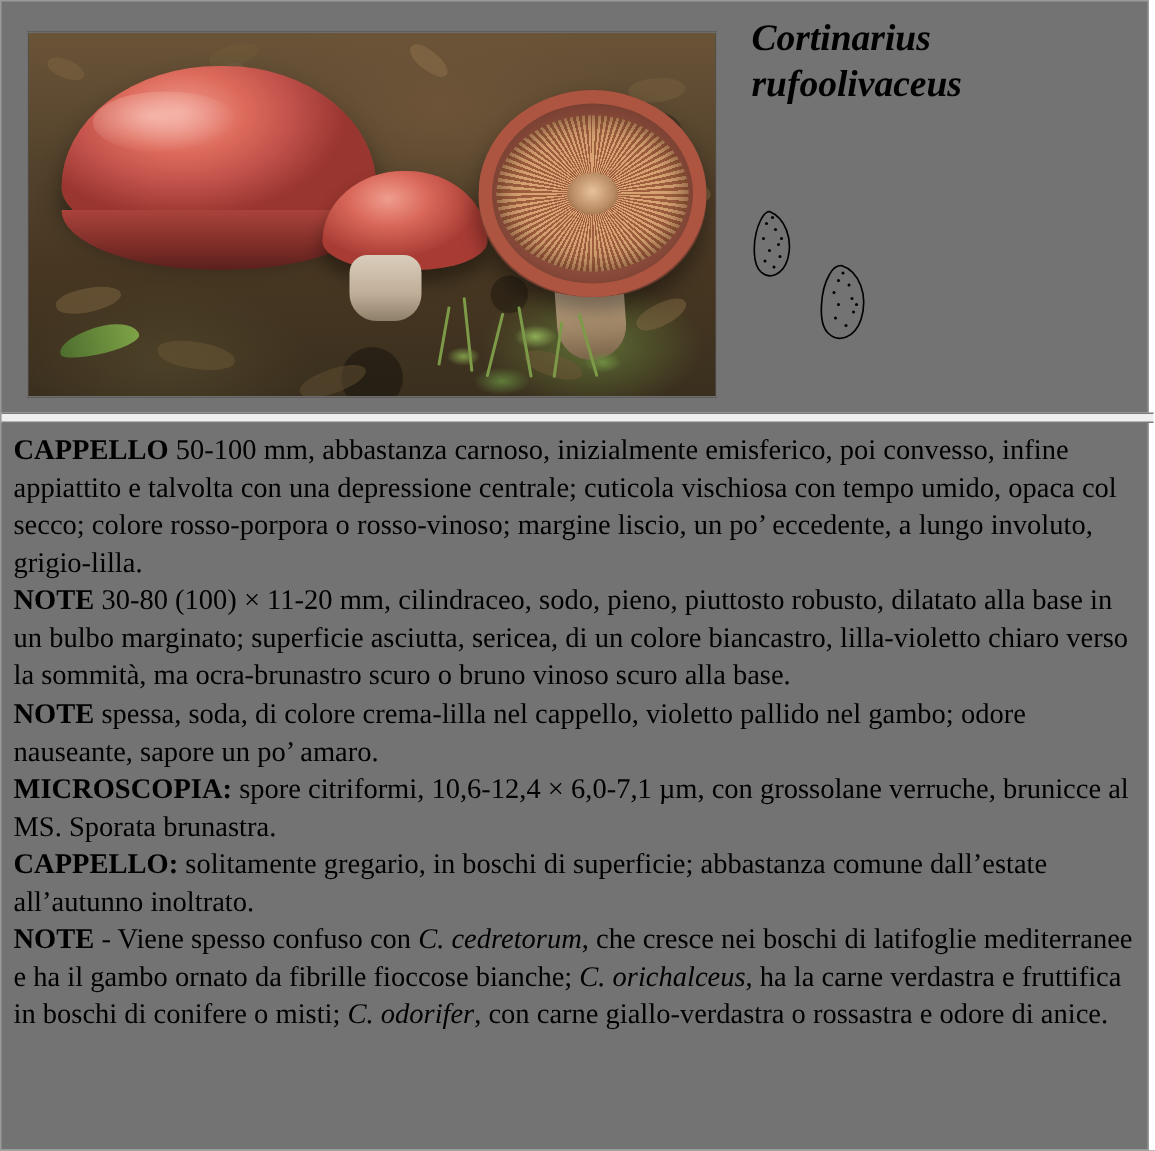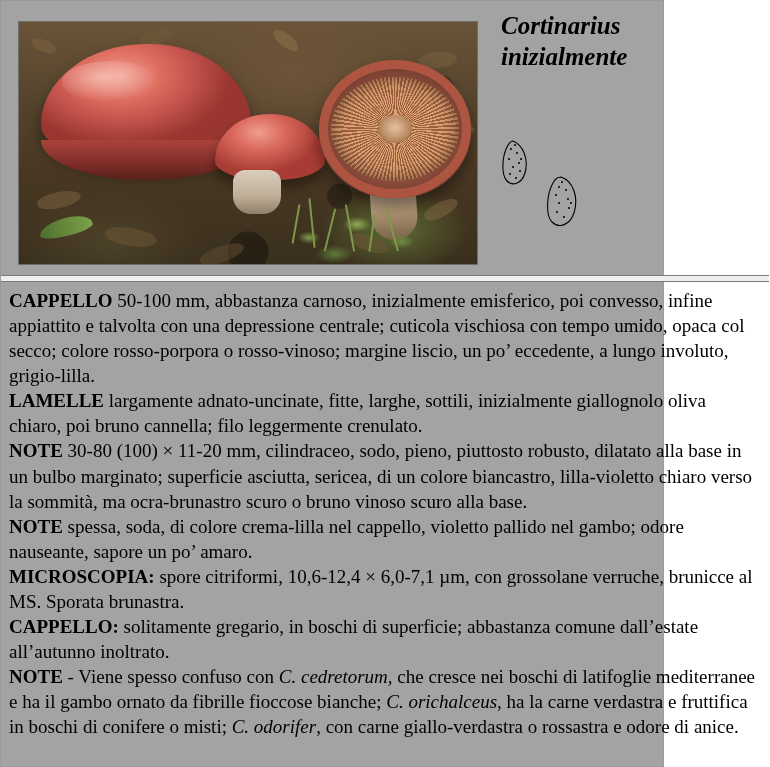--- a/index.html
+++ b/index.html
@@ -9,25 +9,25 @@
   body {
     width: 770px;
     height: 767px;
     background: #ffffff;
     font-family: "Liberation Serif", serif;
     color: #000000;
     overflow: hidden;
   }
   .page {
     position: relative;
-    width: 664px;
+    width: 766px;
     height: 767px;
     border: 1px solid #9a9a9a;
     box-sizing: border-box;
-    background: #a3a3a3;
+    background: #737373;
   }
 
   
   .top-area {
     position: relative;
     height: 274px;
   }
 
   .photo-frame {
     position: absolute;
@@ -312,21 +312,21 @@
       <div class="grass" style="left:292px; top:176px; height:50px; transform:rotate(-6deg);"></div>
       <div class="grass" style="left:310px; top:186px; height:44px; transform:rotate(14deg);"></div>
       <div class="grass" style="left:330px; top:182px; height:48px; transform:rotate(-10deg);"></div>
       <div class="grass" style="left:352px; top:192px; height:38px; transform:rotate(8deg);"></div>
       <div class="grass" style="left:372px; top:186px; height:44px; transform:rotate(-16deg);"></div>
       <div class="leaf-green"></div>
     </div>
 
     <div class="title-block">
       <div class="species-name">Cortinarius</div>
-      <div class="species-name">inizialmente</div>
+      <div class="species-name">rufoolivaceus</div>
     </div>
 
     <svg class="spores" viewBox="0 0 120 100" aria-hidden="true">
       <g fill="none" stroke="#000" stroke-width="1.1">
         <path d="M14 8 C24 12, 30 26, 26 40 C23 50, 14 54, 8 48 C2 42, 3 24, 8 14 C10 10, 12 8, 14 8 Z"></path>
         <path d="M62 44 C74 48, 80 64, 75 80 C71 92, 60 96, 53 89 C46 82, 48 60, 54 50 C56 46, 59 44, 62 44 Z"></path>
       </g>
       <g fill="#000">
         <circle cx="12" cy="16" r="1"></circle>
           <circle cx="18" cy="20" r="1"></circle>
@@ -352,21 +352,20 @@
     </svg>
 
   </div>
 
   <div class="divider"></div>
 
   <div class="body-text">
 
     <p><span class="lead">CAPPELLO</span><span> 50-100 mm, abbastanza carnoso, inizialmente emisferico, poi convesso, infine appiattito e talvolta con una depressione centrale; cuticola vischiosa con tempo umido, opaca col secco; colore rosso-porpora o rosso-vinoso; margine liscio, un po’ eccedente, a lungo involuto, grigio-lilla.</span></p>
 
-    <p><span class="lead">LAMELLE</span><span> largamente adnato-uncinate, fitte, larghe, sottili, inizialmente giallognolo oliva chiaro, poi bruno cannella; filo leggermente crenulato.</span></p>
 
     <p><span class="lead">NOTE</span><span> 30-80 (100) × 11-20 mm, cilindraceo, sodo, pieno, piuttosto robusto, dilatato alla base in un bulbo marginato; superficie asciutta, sericea, di un colore biancastro, lilla-violetto chiaro verso la sommità, ma ocra-brunastro scuro o bruno vinoso scuro alla base.</span></p>
 
     <p><span class="lead">NOTE</span><span> spessa, soda, di colore crema-lilla nel cappello, violetto pallido nel gambo; odore nauseante, sapore un po’ amaro.</span></p>
 
     <p><span class="lead">MICROSCOPIA:</span><span> spore citriformi, 10,6-12,4 × 6,0-7,1 µm, con grossolane verruche, brunicce al MS. Sporata brunastra.</span></p>
 
     <p><span class="lead">CAPPELLO:</span><span> solitamente gregario, in boschi di superficie; abbastanza comune dall’estate all’autunno inoltrato.</span></p>
 
     <p><span class="lead">NOTE</span><span> - Viene spesso confuso con </span><span class="it">C. cedretorum</span><span>, che cresce nei boschi di latifoglie mediterranee e ha il gambo ornato da fibrille fioccose bianche; </span><span class="it">C. orichalceus</span><span>, ha la carne verdastra e fruttifica in boschi di conifere o misti; </span><span class="it">C. odorifer</span><span>, con carne giallo-verdastra o rossastra e odore di anice.</span></p>

